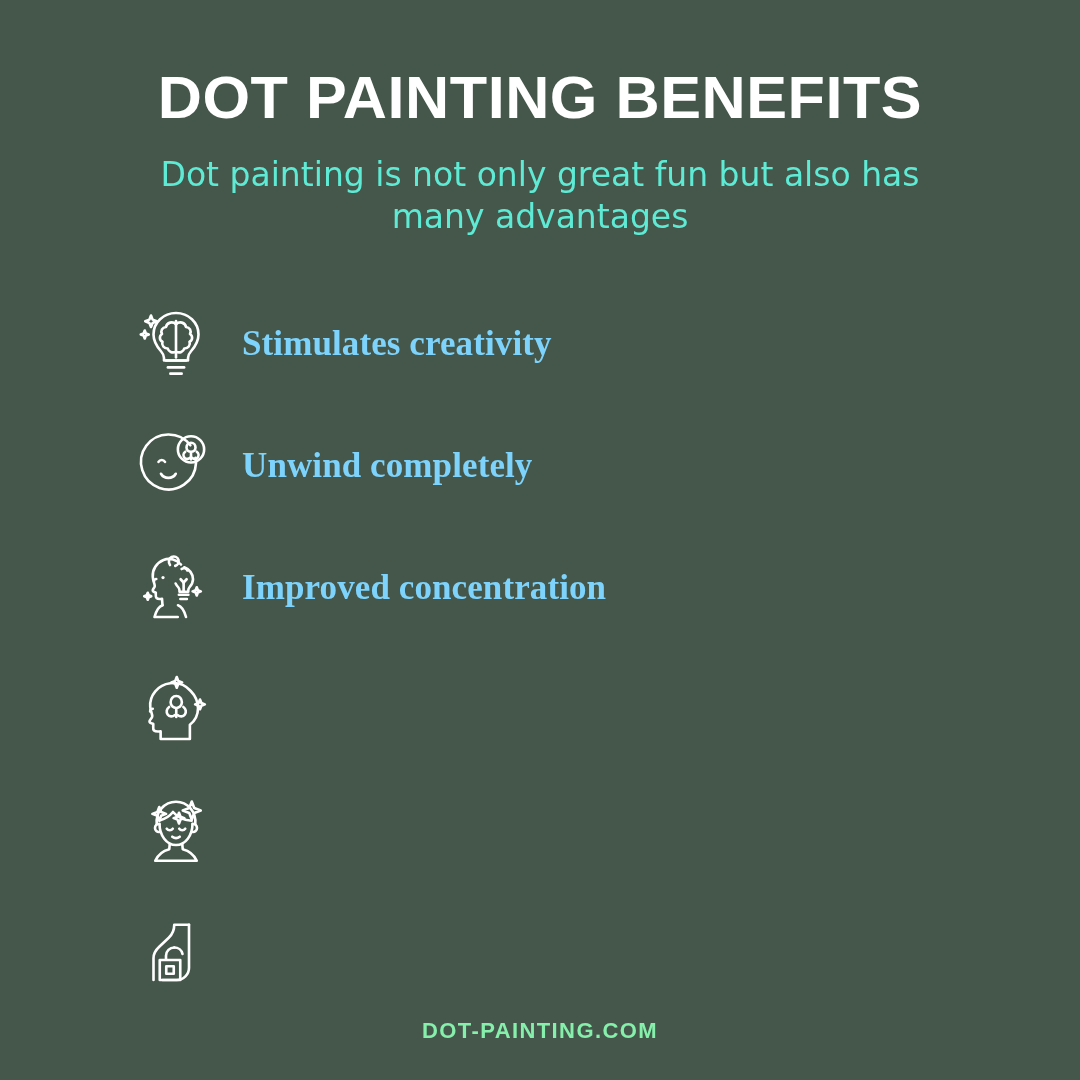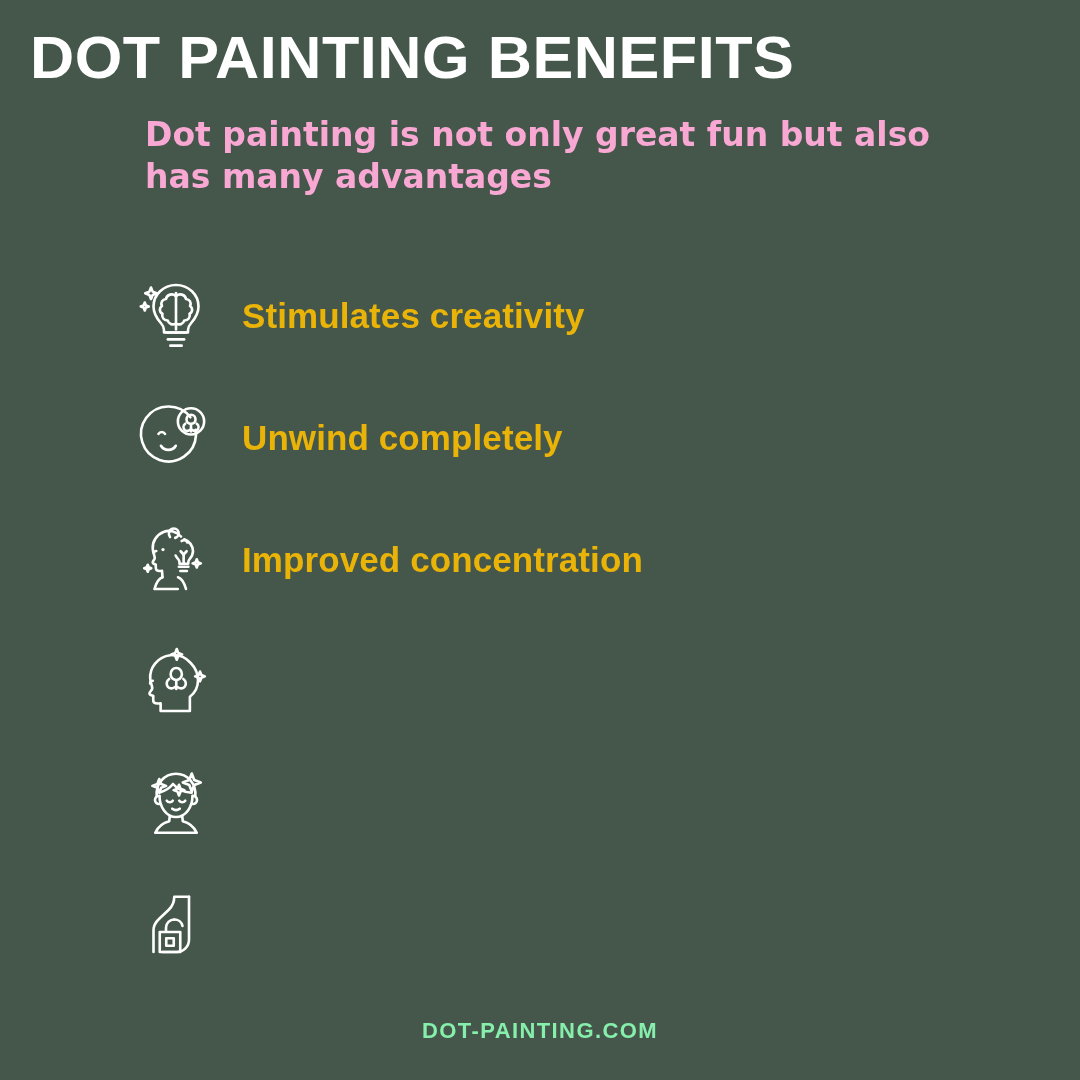--- a/index.html
+++ b/index.html
@@ -22,41 +22,41 @@
     box-sizing: border-box;
     background: #44574a;
     display: flex;
     flex-direction: column;
     align-items: center;
   }
 
   
   .header {
     width: 100%;
-    text-align: left;
-    padding-top: 28px;
+    text-align: center;
+    padding-top: 68px;
   }
   .title {
     color: #ffffff;
     font-family: "Liberation Sans", sans-serif;
     font-weight: 700;
     font-size: 60px;
     letter-spacing: 0.5px;
     line-height: 1.0;
     margin: 0;
     padding: 0 40px;
     transform: scaleX(1.02);
   }
   .subtitle {
-    color: #f9a8d4;
+    color: #5eead4;
     font-family: "DejaVu Sans", sans-serif;
-    font-weight: 700;
+    font-weight: 400;
     font-size: 33px;
     line-height: 1.28;
-    margin: 26px auto 12px auto;
+    margin: 26px auto 0 auto;
     max-width: 790px;
     padding: 0 20px;
   }
 
   
   .benefits {
     margin-top: 44px;
     width: 100%;
     display: flex;
     flex-direction: column;
@@ -78,22 +78,22 @@
     align-items: center;
     justify-content: center;
     margin-right: 24px;
   }
   .benefit-icon svg {
     display: block;
     width: 80px;
     height: 80px;
   }
   .benefit-label {
-    color: #eab308;
-    font-family: Liberation Sans, sans-serif;
+    color: #7dd3fc;
+    font-family: Liberation Serif, serif;
     font-weight: 700;
     font-size: 35px;
     letter-spacing: 0.1px;
     white-space: nowrap;
     line-height: 1;
   }
 
   
   .footer {
     position: absolute;

